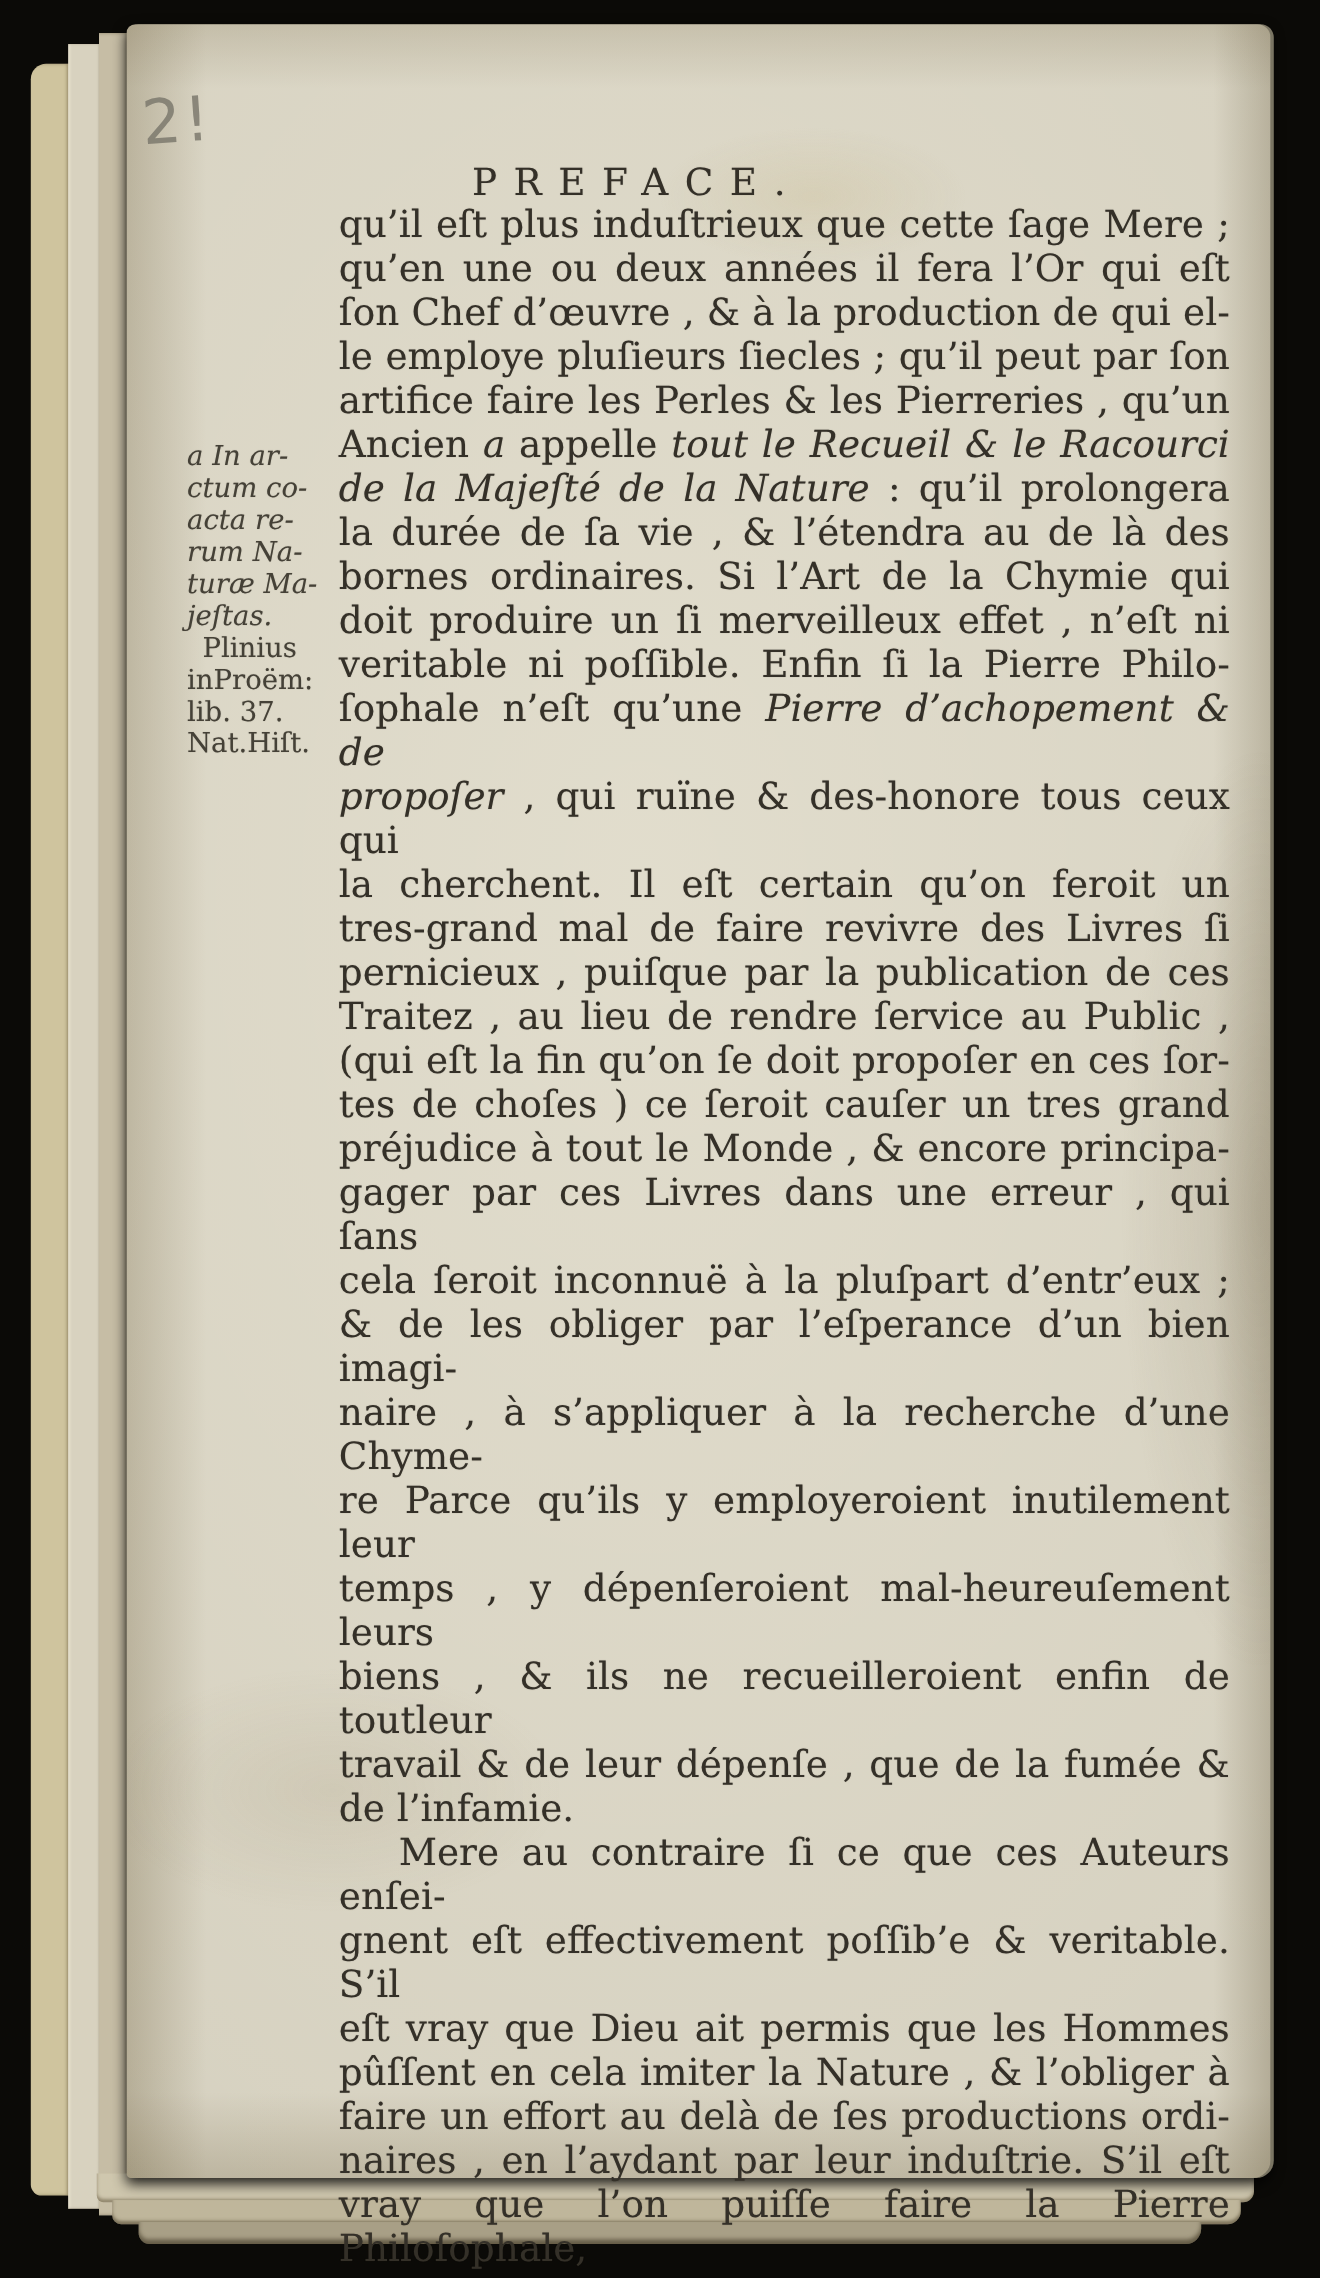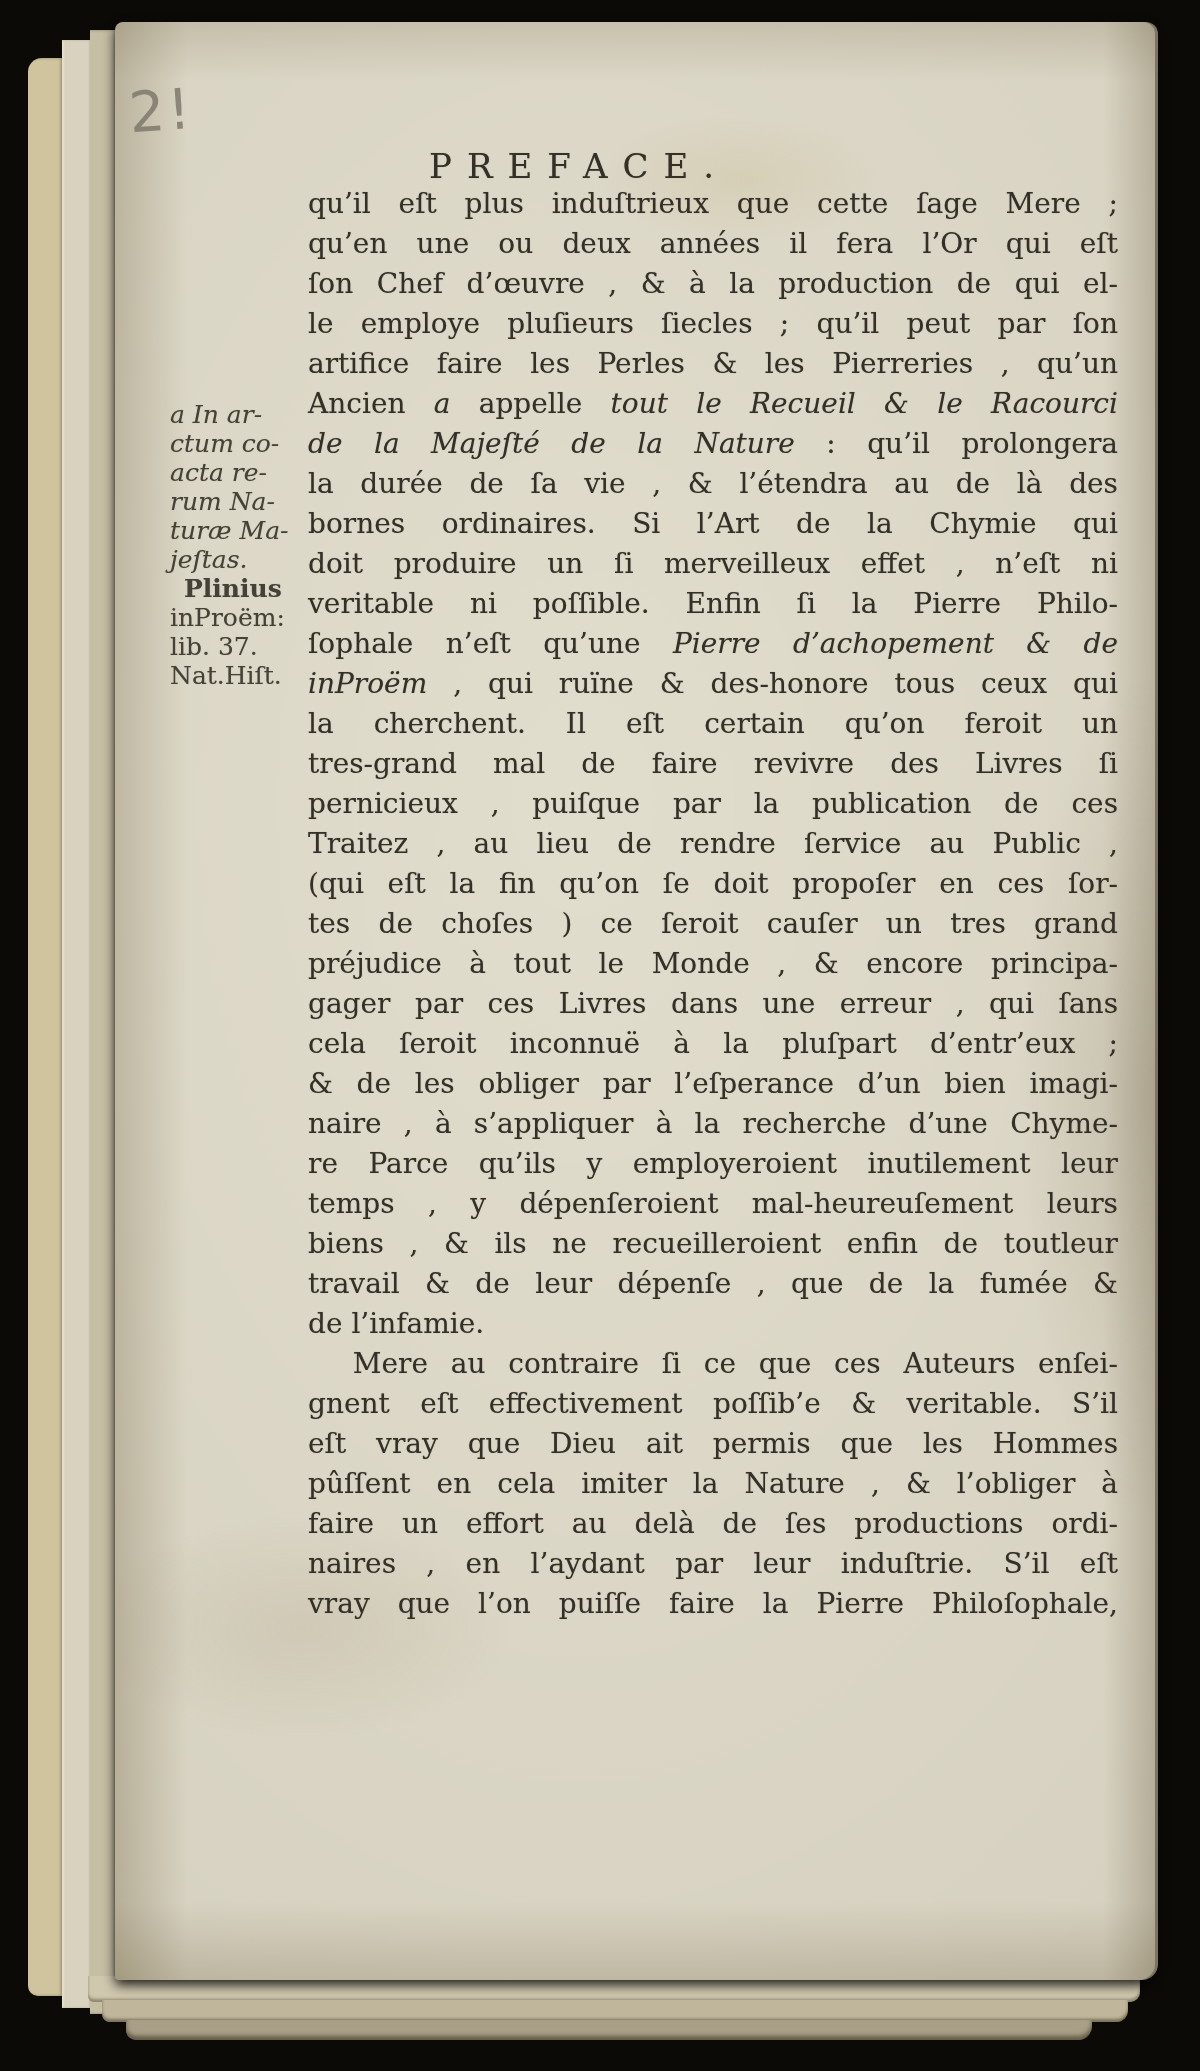--- a/index.html
+++ b/index.html
@@ -69,25 +69,25 @@
     white-space:nowrap;
     margin-left:32px;
   }
 
   .margin-note{
     position:absolute;left:55px;top:378px;width:142px;
     font-size:25px;line-height:29px;color:var(--margin-ink);
     text-shadow:0 0 1px rgba(70,65,55,.3);
   }
   .mn-italic .mn-line{font-style:italic;}
-  .mn-roman .mn-line:first-child{padding-left:14px;font-weight:bold;}
+  .mn-roman .mn-line:first-child{padding-left:14px;}
 
   .body-text{
     position:absolute;left:193px;top:162px;width:810px;
-    font-size:28px;line-height:40px;color:var(--ink);
+    font-size:34px;line-height:40px;color:var(--ink);
     text-shadow:0 0 1px rgba(60,55,45,.35);
   }
   .text-line{text-align:justify;text-align-last:justify;}
   .text-line.no-just{text-align-last:left;}
   .text-line.indent{text-indent:1.6em;}
   .it{font-style:italic;}
 </style>
 </head>
 <body>
 
@@ -126,21 +126,21 @@
         <div class="text-line"><span>ſon Chef d’œuvre , &amp; à la production de qui el-</span></div>
         <div class="text-line"><span>le employe pluſieurs ſiecles ; qu’il peut par ſon</span></div>
         <div class="text-line"><span>artifice faire les Perles &amp; les Pierreries , qu’un</span></div>
         <div class="text-line"><span>Ancien </span><span class="it">a</span><span> appelle </span><span class="it">tout le Recueil &amp; le Racourci</span></div>
         <div class="text-line"><span class="it">de la Majeſté de la Nature</span><span> : qu’il prolongera</span></div>
         <div class="text-line"><span>la durée de ſa vie , &amp; l’étendra au de là des</span></div>
         <div class="text-line"><span>bornes ordinaires. Si l’Art de la Chymie qui</span></div>
         <div class="text-line"><span>doit produire un ſi merveilleux effet , n’eſt ni</span></div>
         <div class="text-line"><span>veritable ni poſſible. Enfin ſi la Pierre Philo-</span></div>
         <div class="text-line"><span>ſophale n’eſt qu’une </span><span class="it">Pierre d’achopement &amp; de</span></div>
-        <div class="text-line"><span class="it">inProëm</span><span> , qui ruïne &amp; des-honore tous ceux qui</span></div>
+        <div class="text-line"><span class="it">propoſer</span><span> , qui ruïne &amp; des-honore tous ceux qui</span></div>
         <div class="text-line"><span>la cherchent. Il eſt certain qu’on feroit un</span></div>
         <div class="text-line"><span>tres-grand mal de faire revivre des Livres ſi</span></div>
         <div class="text-line"><span>pernicieux , puiſque par la publication de ces</span></div>
         <div class="text-line"><span>Traitez , au lieu de rendre ſervice au Public ,</span></div>
         <div class="text-line"><span>(qui eſt la fin qu’on ſe doit propoſer en ces ſor-</span></div>
         <div class="text-line"><span>tes de choſes ) ce ſeroit cauſer un tres grand</span></div>
         <div class="text-line"><span>préjudice à tout le Monde , &amp; encore principa-</span></div>
         <div class="text-line"><span>gager par ces Livres dans une erreur , qui ſans</span></div>
         <div class="text-line"><span>cela ſeroit inconnuë à la pluſpart d’entr’eux ;</span></div>
         <div class="text-line"><span>&amp; de les obliger par l’eſperance d’un bien imagi-</span></div>

